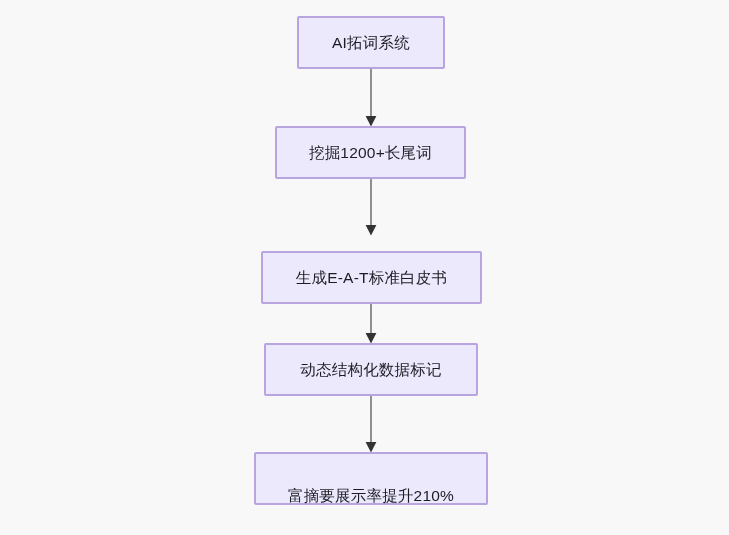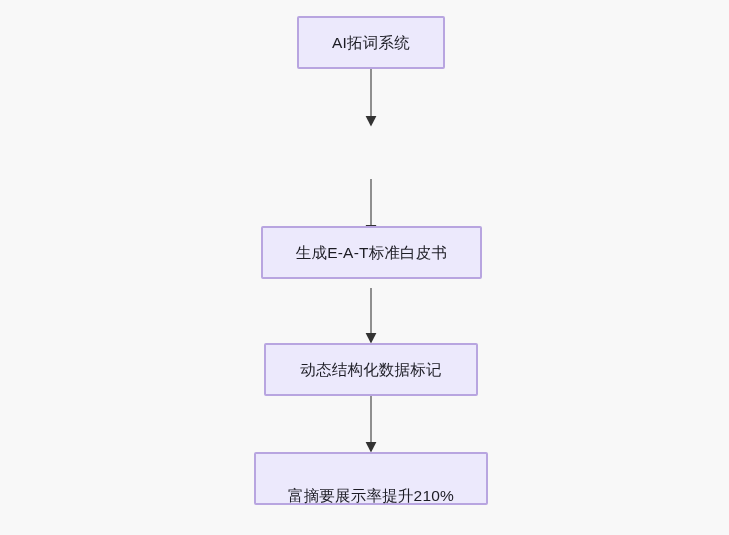--- a/index.html
+++ b/index.html
@@ -38,21 +38,21 @@
   }
 
   .flow-node-label {
     display: block;
     padding: 0 2px;
   }
 
   
   #node-1 { left: 297px; top: 16px;  width: 148px; height: 53px; }
   #node-2 { left: 275px; top: 126px; width: 191px; height: 53px; }
-  #node-3 { left: 261px; top: 226px; width: 221px; height: 53px; text-align: right; }
+  #node-3 { left: 261px; top: 251px; width: 221px; height: 53px; text-align: right; }
   #node-4 { left: 264px; top: 343px; width: 214px; height: 53px; text-align: center; }
   #node-5 { left: 254px; top: 452px; width: 234px; height: 53px; align-items: flex-end; }
 
   
   .flow-edge {
     position: absolute;
     left: 0;
     top: 0;
     width: 729px;
     height: 535px;
@@ -94,20 +94,23 @@
     <g>
       <line class="edge-line" x1="371" y1="396" x2="371" y2="445"></line>
       <polygon class="edge-head" points="371,452.5 365.6,442 376.4,442"></polygon>
     </g>
   </svg>
 
   <div class="flow-node" id="node-1">
     <span class="flow-node-label">AI拓词系统</span>
   </div>
 
+  <div class="flow-node" id="node-2">
+    <span class="flow-node-label">挖掘1200+长尾词</span>
+  </div>
 
   <div class="flow-node" id="node-3">
     <span class="flow-node-label">生成E-A-T标准白皮书</span>
   </div>
 
   <div class="flow-node" id="node-4">
     <span class="flow-node-label">动态结构化数据标记</span>
   </div>
 
   <div class="flow-node" id="node-5">

